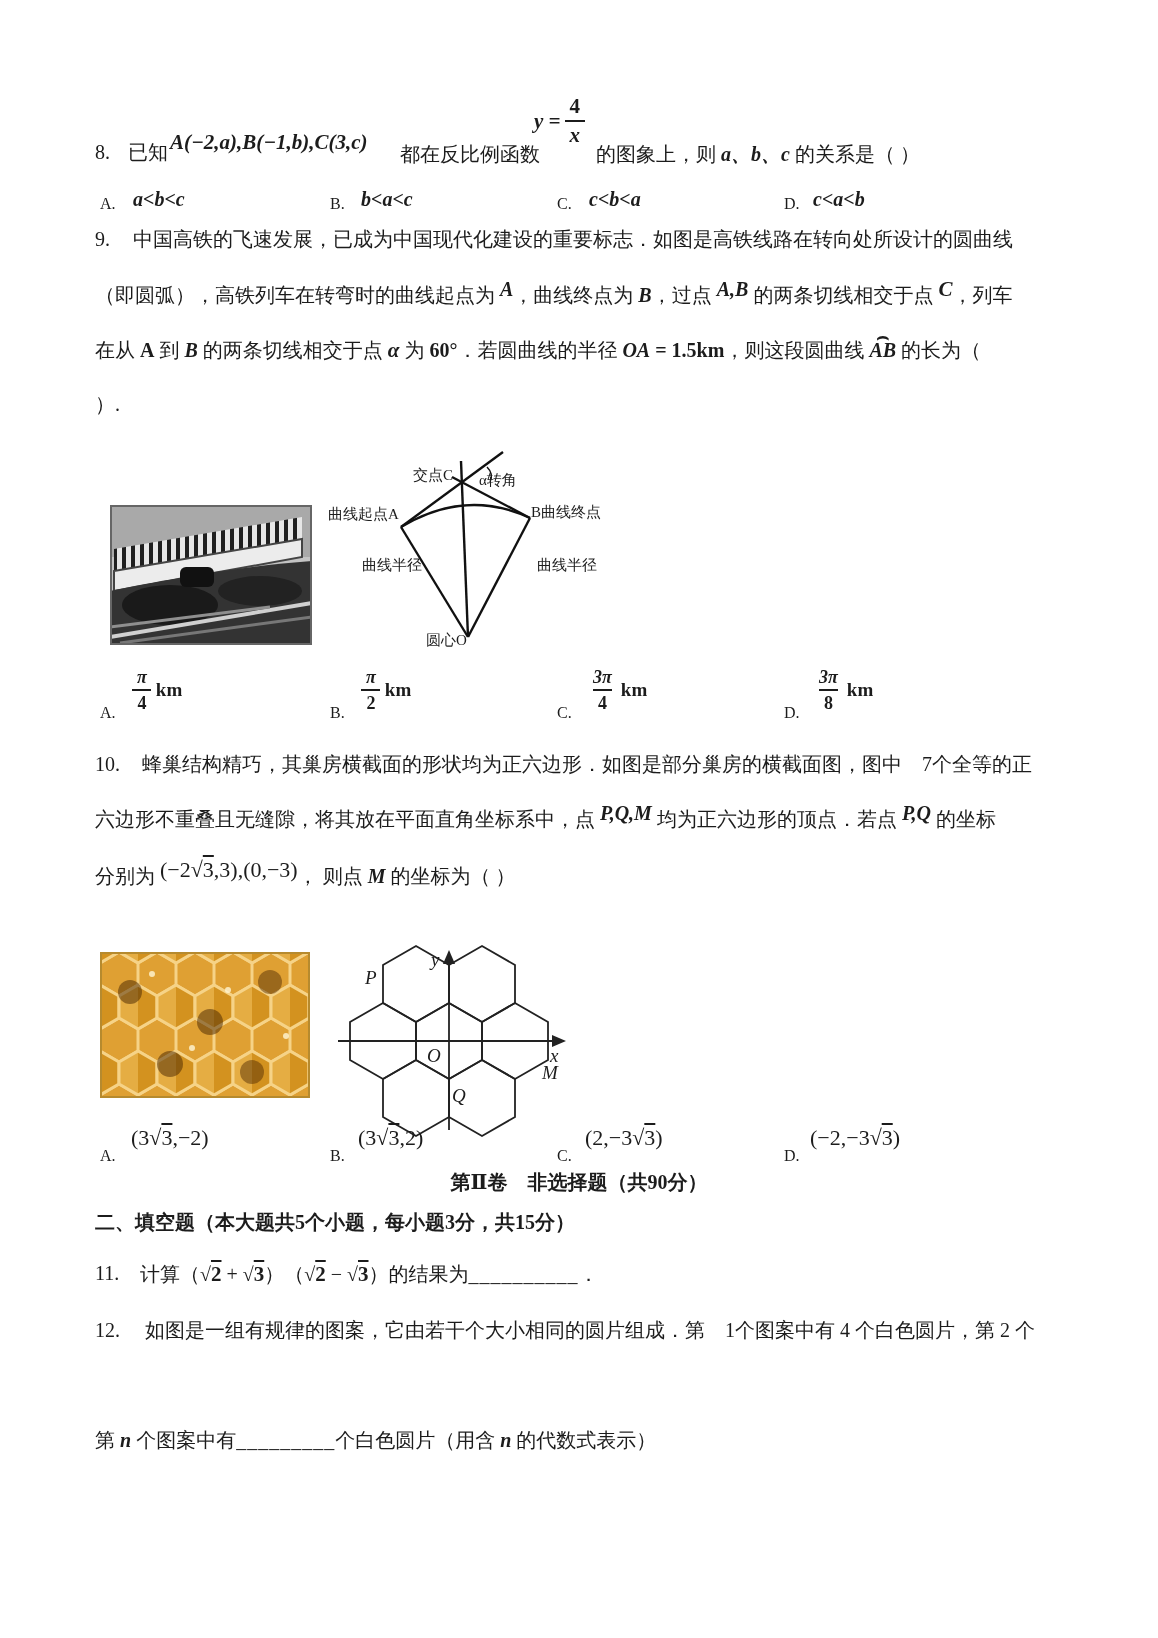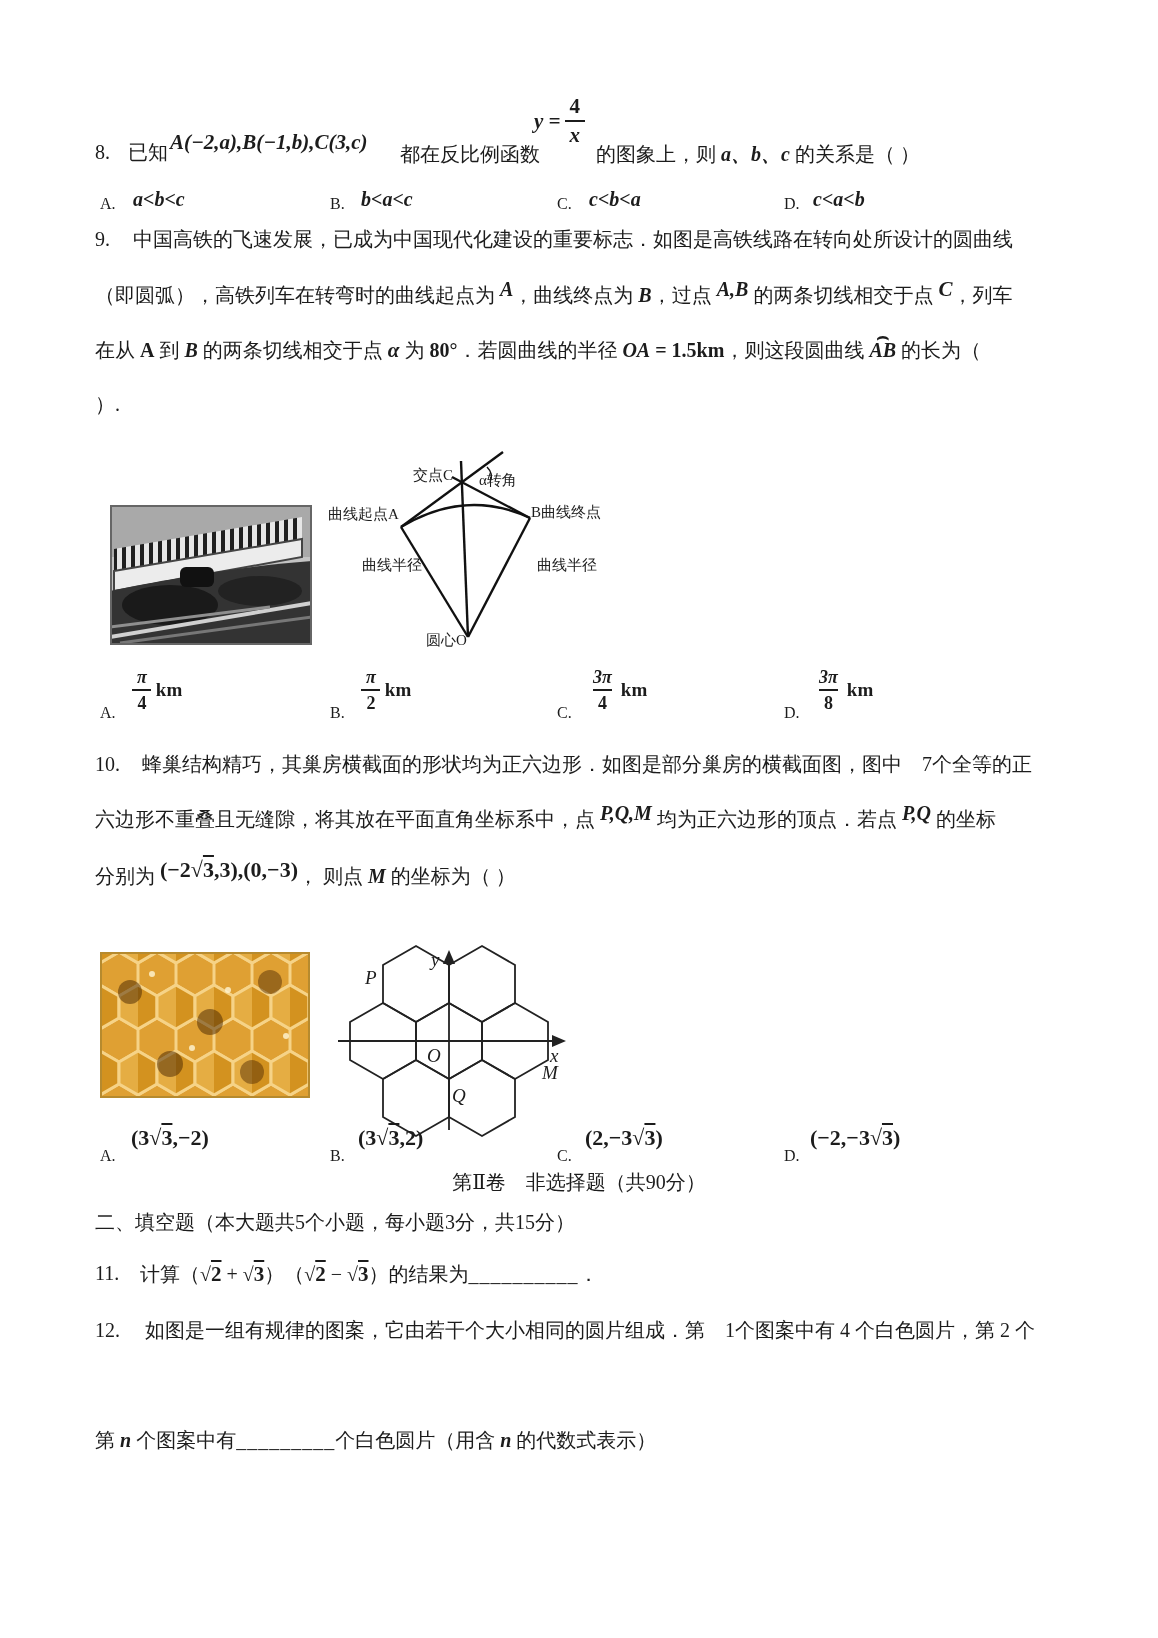--- a/index.html
+++ b/index.html
@@ -14,26 +14,26 @@
   .rad{text-decoration:overline;}
   .frac{display:inline-flex;flex-direction:column;align-items:center;line-height:1;vertical-align:middle;}
   .frac .fn{padding:0 5px 3px;}
   .frac .fd{border-top:2px solid #1c1c1c;padding:3px 5px 0;}
   .fopt{display:flex;align-items:center;gap:4px;}
   .fopt .fn,.fopt .fd{font-size:18px;font-weight:bold;}
   .fopt .fn{font-style:italic;}
   .fopt .unit{font-size:19px;font-weight:bold;}
   .optlab{font-size:16px;}
   .optval{font-size:20px;font-weight:bold;font-style:italic;}
-  .coord{font-size:22px;font-weight:bold;text-align:right;}
+  .coord{font-size:22px;font-weight:normal;text-align:right;}
   .arcwrap{position:relative;display:inline-block;}
   .arcwrap .arc{position:absolute;left:50%;top:-14px;transform:translateX(-50%);font-size:20px;font-weight:bold;font-style:normal;}
   .diaglab{font-size:15px;}
   .axlab{font-size:19px;font-style:italic;}
-  .bold{font-weight:normal;}
+  .bold{font-weight:bold;}
   .center{width:100%;text-align:center;}
   .blank{letter-spacing:1px;}
 </style>
 </head>
 <body>
 
 <div class="page">
 
   <div class="abs t" style="left:95px;top:140px">8.</div>
   <div class="abs t" style="left:128px;top:140px">已知</div>
@@ -58,21 +58,21 @@
   <div class="abs optval" style="left:589px;top:187px">c&lt;b&lt;a</div>
   <div class="abs optlab" style="left:784px;top:194px">D.</div>
   <div class="abs optval" style="left:813px;top:187px">c&lt;a&lt;b</div>
 
   <div class="abs t" style="left:95px;top:227px">9.</div>
   <div class="abs t" style="left:133px;top:227px">中国高铁的飞速发展，已成为中国现代化建设的重要标志．如图是高铁线路在转向处所设计的圆曲线</div>
   <div class="abs t" style="left:95px;top:282px">
     <span>（即圆弧），高铁列车在转弯时的曲线起点为 </span><span class="math sup">A</span><span>，曲线终点为 </span><span class="math">B</span><span>，过点 </span><span class="math sup">A,B</span><span> 的两条切线相交于点 </span><span class="math big sup">C</span><span>，列车</span>
   </div>
   <div class="abs t" style="left:95px;top:337px">
-    <span>在从 </span><span class="mup">A</span><span> 到 </span><span class="math">B</span><span> 的两条切线相交于点 </span><span class="math big">α</span><span> 为 </span><span class="mup">80°</span><span>．若圆曲线的半径 </span><span class="math">OA</span><span class="mup"> = 1.5km</span><span>，则这段圆曲线 </span><span class="arcwrap"><span class="arc">⌢</span><span class="math">AB</span></span><span> 的长为（</span>
+    <span>在从 </span><span class="mup">A</span><span> 到 </span><span class="math">B</span><span> 的两条切线相交于点 </span><span class="math big">α</span><span> 为 </span><span class="mup">60°</span><span>．若圆曲线的半径 </span><span class="math">OA</span><span class="mup"> = 1.5km</span><span>，则这段圆曲线 </span><span class="arcwrap"><span class="arc">⌢</span><span class="math">AB</span></span><span> 的长为（</span>
   </div>
   <div class="abs t" style="left:95px;top:392px">）.</div>
 
   <svg class="abs" style="left:110px;top:505px" width="202" height="140" viewBox="0 0 202 140">
     <defs>
       <pattern id="posts" width="9" height="30" patternUnits="userSpaceOnUse">
         <rect width="9" height="30" fill="#e6e6e6"></rect>
         <rect x="3" width="4" height="30" fill="#1f1f1f"></rect>
       </pattern>
     </defs>

